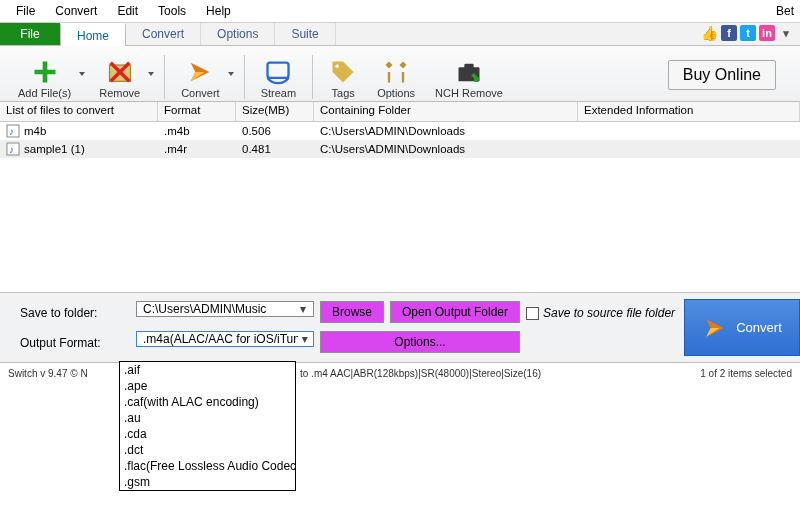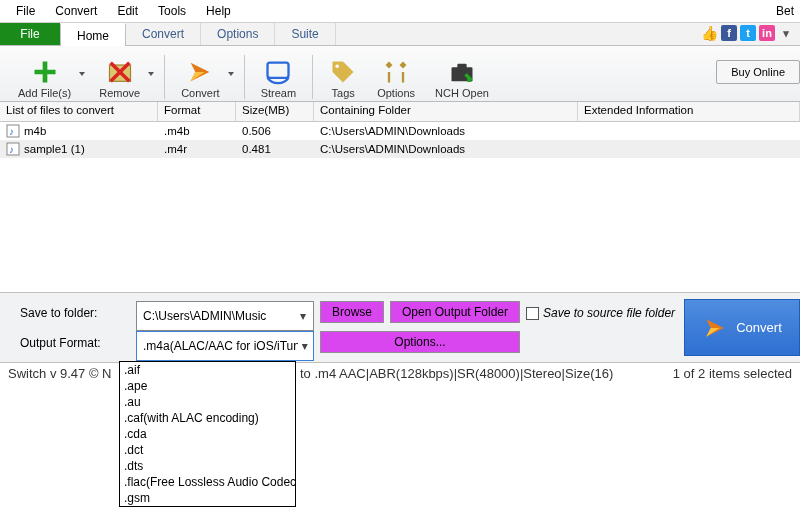--- a/index.html
+++ b/index.html
@@ -50,21 +50,21 @@
     padding: 0 16px;
     display: flex;
     align-items: center;
     color: #3b5c8c;
     border-right: 1px solid #d9d9d9;
     background: #f2f2f2;
     cursor: default;
   }
   .tab.active {
     background: #fff;
-    color: #000000;
+    color: #0369a1;
     border-top: 2px solid #ffffff;
     border-left: 1px solid #bfbfbf;
     border-right: 1px solid #bfbfbf;
     margin-bottom: -1px;
   }
   .social {
     position: absolute;
     right: 6px;
     top: 2px;
     display: flex;
@@ -102,23 +102,23 @@
     width:28px;height:28px;margin-bottom:1px;
   }
   .toolitem.withdrop { padding-right:18px; }
   .toolitem.withdrop::after{
     content:"";position:absolute;right:4px;top:14px;
     border-left:3px solid transparent;border-right:3px solid transparent;border-top:4px solid #555;
   }
   .toollabel{font-size:11px;}
   .sep{width:1px;background:#c8c8c8;height:44px;margin:0 6px;}
   .buyonline{
-    position:absolute;right:0;top:14px;
+    position:absolute;right:24px;top:14px;
     background:#f6f6f6;border:1px solid #aaa;border-radius:2px;
-    padding:5px 14px;font-size:11px;
+    padding:5px 14px;font-size:16px;
   }
 
   
   svg{display:block;}
 
   
   .theader{
     height:20px;background:#f6f6f6;border-bottom:1px solid #c8c8c8;
     display:flex;
   }
@@ -146,21 +146,21 @@
     height:70px;
     padding:8px 20px;
     display:grid;
     grid-template-columns:110px 178px 64px 130px 170px 1fr;
     grid-template-rows:24px 24px;
     gap:6px 6px;
     position:relative;
   }
   .lbl{display:flex;align-items:center;font-size:12px;}
   .combo{
-    background:#fff;border:1px solid #888;height:30px;
+    background:#fff;border:1px solid #888;height:16px;
     display:flex;align-items:center;justify-content:space-between;
     padding:0 2px 0 6px;font-size:12px;position:relative;
   }
   .combo.focus{border:1px solid #3a82d8;}
   .combo .arrow{width:16px;text-align:center;color:#444;}
   .btn{
     background:#d946ef;border:1px solid #8f8f8f;height:22px;
     display:flex;align-items:center;justify-content:center;font-size:12px;
   }
   .chkrow{display:flex;align-items:center;gap:4px;font-size:12px;font-style:italic;}
@@ -170,21 +170,21 @@
     background:linear-gradient(#4f8de0,#2e6fd1);
     border:1px solid #1f5db8;color:#fff;
     display:flex;align-items:center;justify-content:center;gap:8px;font-size:13px;
   }
   .bigconvert svg{width:26px;height:26px;}
 
   
   .statusbar{
     height:22px;border-top:1px solid #c0c0c0;background:#fff;
     display:flex;align-items:center;justify-content:space-between;
-    padding:0 8px;font-size:13px;color:#333;
+    padding:0 8px;font-size:10px;color:#333;
   }
 
   
   .dropdown{
     position:absolute;left:119px;top:361px;width:177px;
     background:#fff;border:1px solid #000;font-size:12px;
     max-height:160px;overflow:hidden;z-index:10;
   }
   .dropdown .opt{padding:1px 4px;white-space:nowrap;overflow:hidden;}
 
@@ -279,21 +279,21 @@
   </div>
   <div class="toolitem">
     <span class="icon">
       <svg viewBox="0 0 24 24">
           <rect x="3" y="8" width="18" height="12" rx="1" fill="#3a3a3a"></rect>
           <rect x="8" y="5" width="8" height="4" rx="1" fill="#3a3a3a"></rect>
           <path d="M15 14l5 5" stroke="#22a522" stroke-width="3"></path>
           <path d="M20 19l-2 0 0-2" fill="none" stroke="#22a522" stroke-width="3"></path>
         </svg>
     </span>
-    <span class="toollabel">NCH Open</span>
+    <span class="toollabel">NCH Remove</span>
   </div>
   <div class="buyonline">Buy Online</div>
 </div>
 
 <div class="theader">
   <div class="th c-name">List of files to convert</div>
   <div class="th c-fmt">Format</div>
   <div class="th c-size">Size(MB)</div>
   <div class="th c-folder">Containing Folder</div>
   <div class="th c-ext">Extended Information</div>
@@ -364,20 +364,19 @@
 
 <div class="statusbar">
   <span>Switch v 9.47 © N</span>
   <span style="position:absolute;left:300px">to .m4  AAC|ABR(128kbps)|SR(48000)|Stereo|Size(16)</span>
   <span>1 of 2 items selected</span>
 </div>
 
 <div class="dropdown" id="dd">
     <div class="opt">.aif</div>
     <div class="opt">.ape</div>
+    <div class="opt">.caf(with ALAC encoding)</div>
     <div class="opt">.au</div>
-    <div class="opt">.caf(with ALAC encoding)</div>
     <div class="opt">.cda</div>
     <div class="opt">.dct</div>
-    <div class="opt">.dts</div>
     <div class="opt">.flac(Free Lossless Audio Codec)</div>
     <div class="opt">.gsm</div>
   </div>
 
 </body></html>

